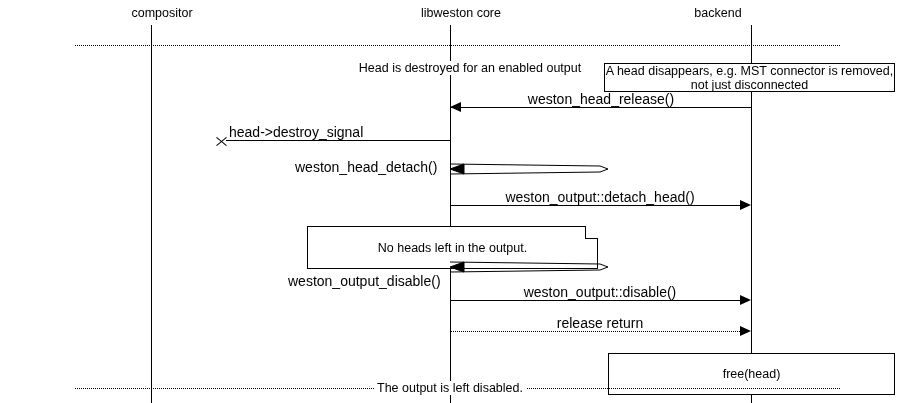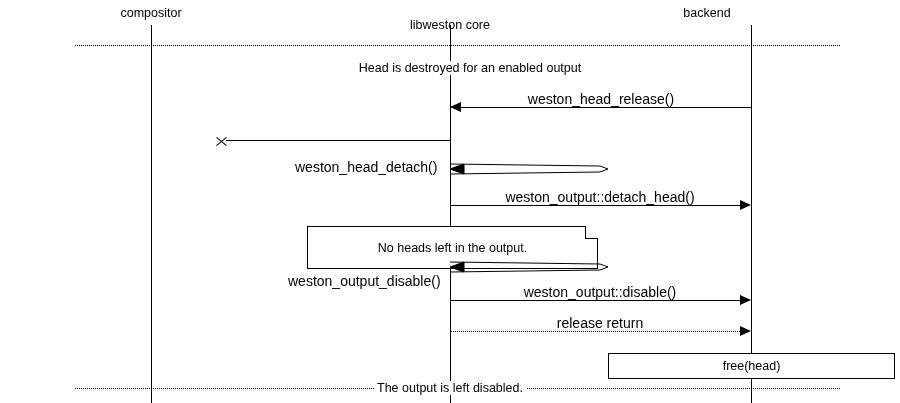--- a/index.html
+++ b/index.html
@@ -19,20 +19,21 @@
     overflow: hidden;
   }
   .participant-label {
     position: absolute;
     font-size: 12.5px;
     line-height: 14px;
     color: #000;
     text-align: center;
     white-space: nowrap;
     transform: translateX(-50%);
+    margin-left: 11px;
   }
   .lifeline {
     position: absolute;
     width: 0;
     border-left: 1px solid #000000;
   }
   .separator-line {
     position: absolute;
     height: 0;
     border-top: 1px dotted #000000;
@@ -143,37 +144,41 @@
     position: absolute;
   }
   .selfloop svg { display: block; }
 </style>
 </head>
 <body>
 
 <div id="diagram">
 
   <div class="participant-label" style="left:151px; top:6px;">compositor</div>
-  <div class="participant-label" style="left:450px; top:18px;">libweston core</div>
+  <div class="participant-label" style="left:450px; top:6px;">libweston core</div>
   <div class="participant-label" style="left:707px; top:6px;text-align:center;">backend</div>
 
   <div class="lifeline" style="left:151px; top:25px; height:378px;"></div>
   <div class="lifeline" style="left:450px; top:25px; height:378px;"></div>
   <div class="lifeline" style="left:751px; top:25px; height:378px;"></div>
 
   <div class="separator-line" style="left:75px; top:45px; width:765px;"></div>
   <div class="separator-text" style="left:470px; top:38px;margin-top:23px;">Head is destroyed for an enabled output</div>
 
+  <div class="note-box" style="left:604px; top:63px; width:291px; height:29px;">
+    <span>A head disappears, e.g. MST connector is removed, not just disconnected</span>
+  </div>
 
   <div class="msg-line" style="left:450px; top:107px; width:301px;"></div>
   <div class="arrowhead-left" style="left:450px; top:102px;"></div>
   <div class="msg-label" style="left:601px; top:92px;">weston_head_release()</div>
 
   <div class="msg-line" style="left:226px; top:140px; width:224px;"></div>
   <div class="destroy-x" style="left:215px; top:134px;"></div>
+  <div class="msg-label right-anchor" style="left:229px; top:125px;">head-&gt;destroy_signal</div>
 
   <div class="selfloop" style="left:450px; top:160px;">
     <svg width="160" height="24" viewBox="0 0 160 24">
       <path d="M0,4 L150,6 L158,9 L150,12 L0,14" fill="none" stroke="#000" stroke-width="1"></path>
       <path d="M0,9 L14,4 L14,14 Z" fill="#000" stroke="#000" stroke-width="1"></path>
     </svg>
   </div>
   <div class="msg-label right-anchor" style="left:295px; top:160px;">weston_head_detach()</div>
 
   <div class="msg-line" style="left:450px; top:205px; width:292px;"></div>
@@ -194,20 +199,20 @@
   <div class="msg-label right-anchor" style="left:288px; top:258px;margin-top:16px;">weston_output_disable()</div>
 
   <div class="msg-line" style="left:450px; top:300px; width:292px;"></div>
   <div class="arrowhead-right" style="left:740px; top:295px;"></div>
   <div class="msg-label" style="left:600px; top:285px;">weston_output::disable()</div>
 
   <div class="msg-line dotted" style="left:450px; top:331px; width:292px;"></div>
   <div class="arrowhead-right" style="left:740px; top:326px;"></div>
   <div class="msg-label" style="left:600px; top:316px;text-align:right;">release return</div>
 
-  <div class="note-box" style="left:608px; top:353px; width:287px; height:26px;">
+  <div class="note-box" style="left:608px; top:353px; width:287px; height:42px;">
     <span>free(head)</span>
   </div>
 
   <div class="separator-line" style="left:75px; top:388px; width:765px;"></div>
   <div class="separator-text" style="left:450px; top:381px;">The output is left disabled.</div>
 
 </div>
 
 </body></html>

